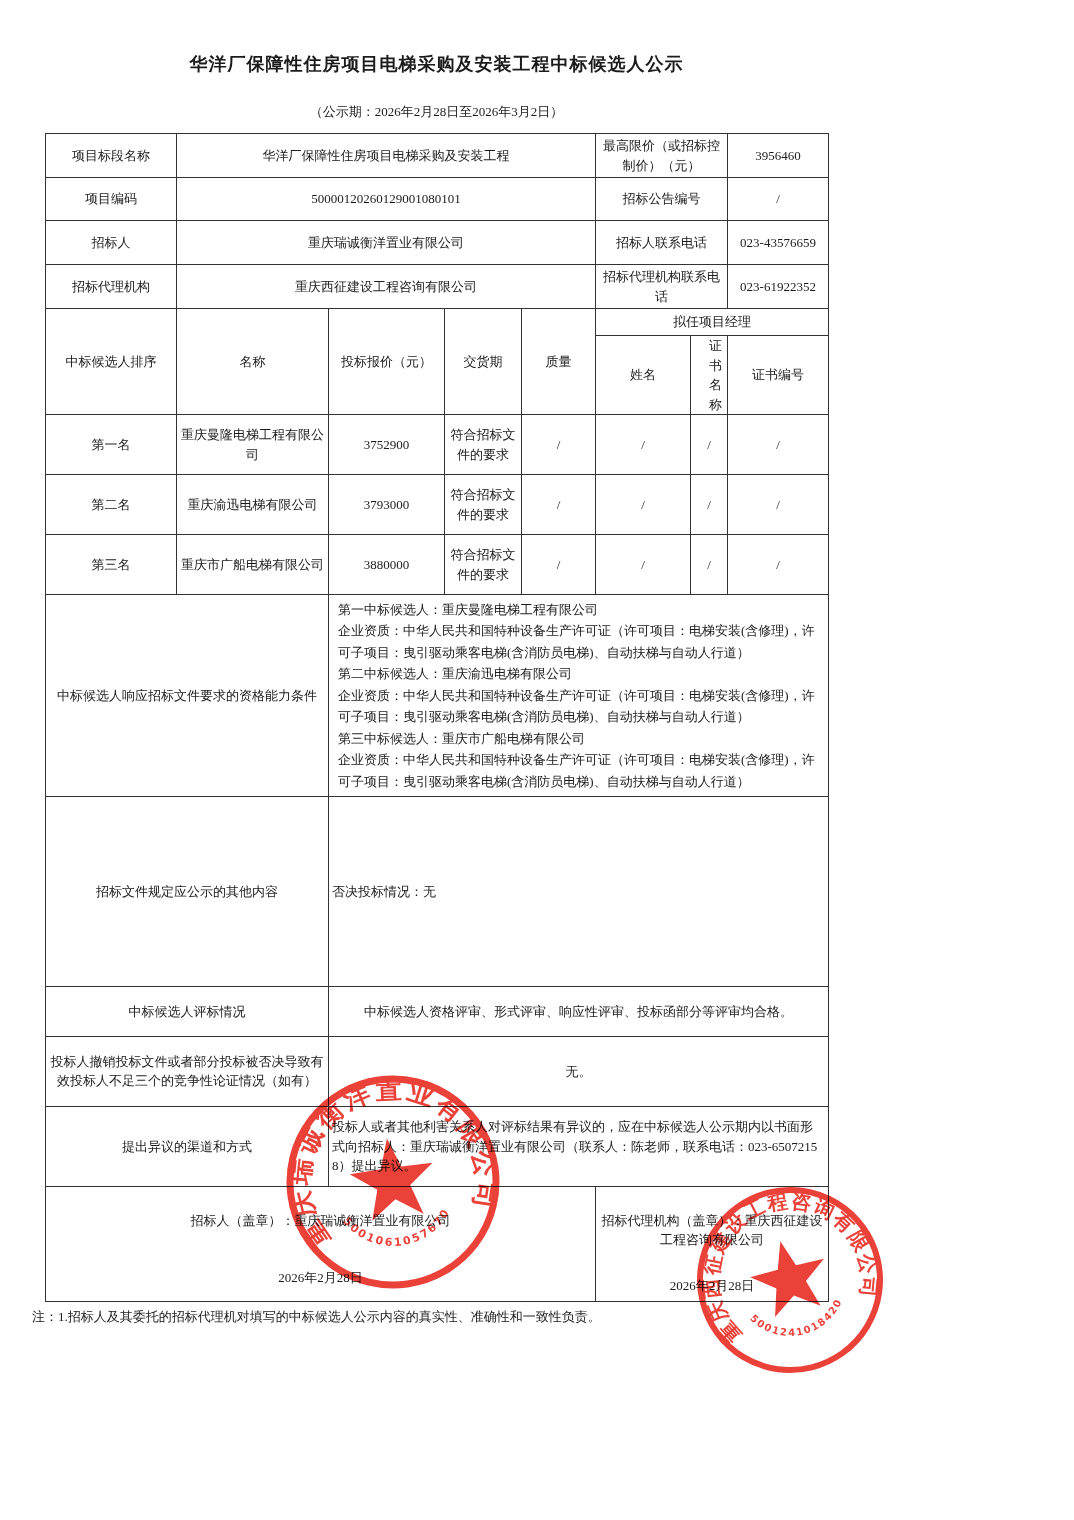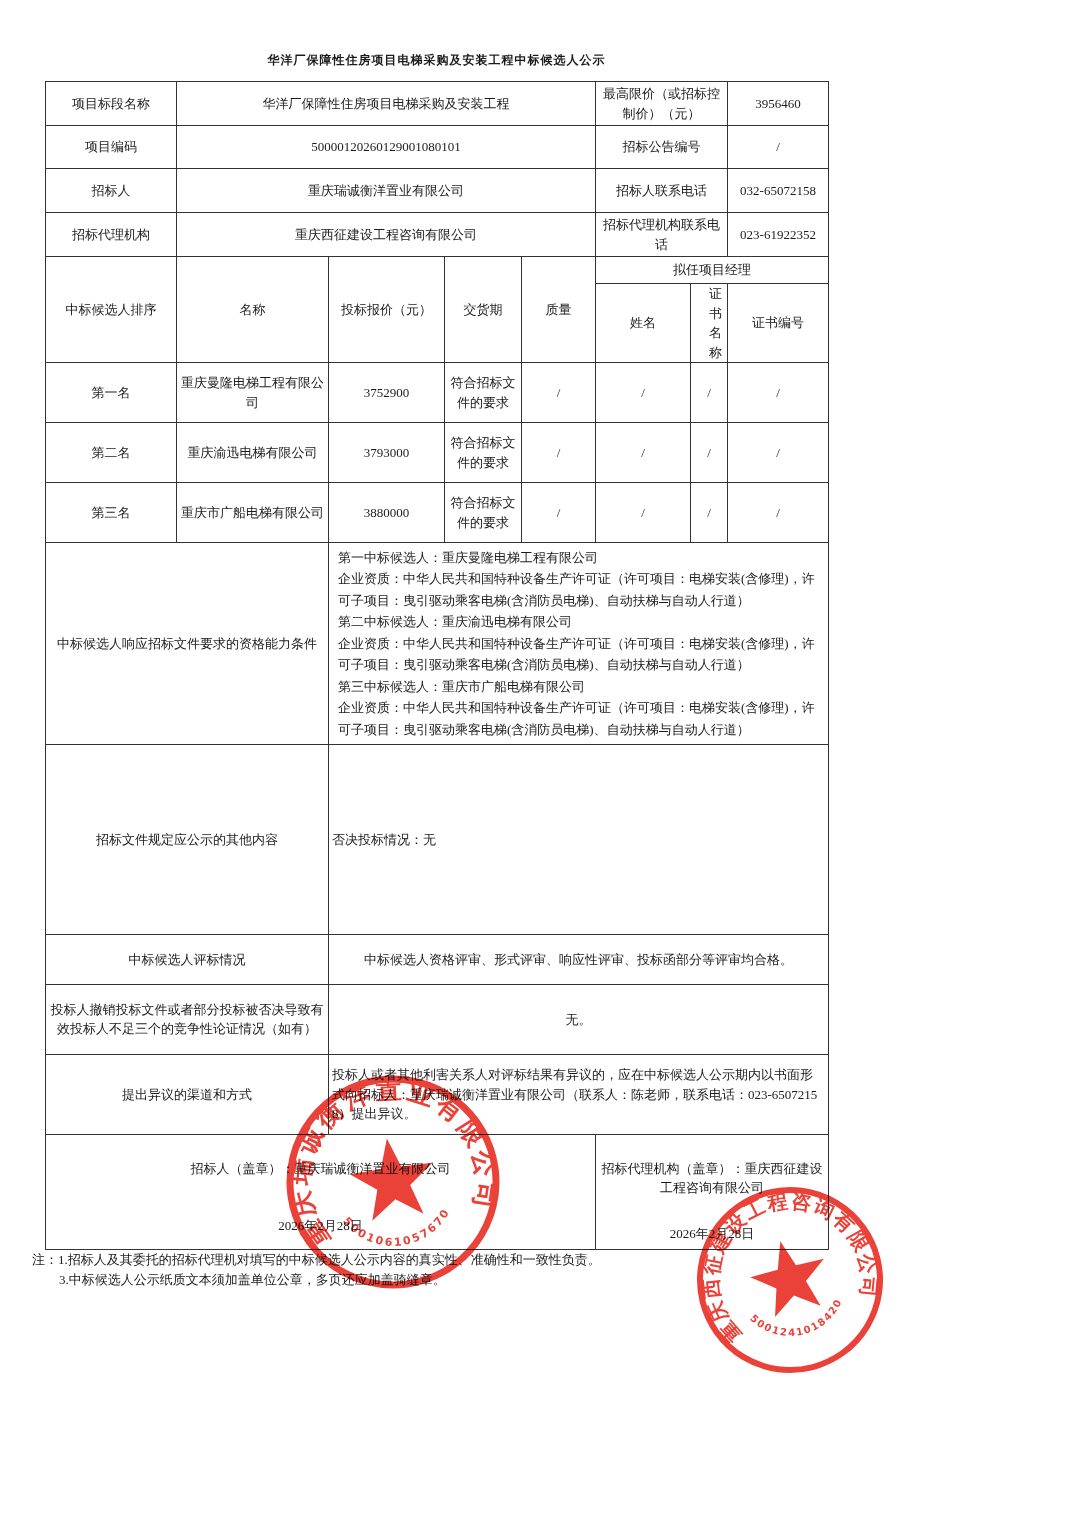--- a/index.html
+++ b/index.html
@@ -2,46 +2,47 @@
 <html><head>
 <meta charset="utf-8">
 <style>
   html,body { margin:0; padding:0; }
   body {
     width:1074px; height:1520px; background:#ffffff; position:relative;
     font-family:"Liberation Serif","DejaVu Serif",serif; color:#1b1b1b;
     overflow:hidden;
   }
   .doc { position:absolute; left:45px; top:0; width:783px; }
-  .title { margin-top:52px; text-align:center; font-size:12px; letter-spacing:1px; font-weight:600; }
+  .title { margin-top:52px; text-align:center; font-size:18px; letter-spacing:1px; font-weight:600; }
   .subtitle { margin-top:27px; text-align:center; font-size:13px; }
   table.main { border-collapse:collapse; table-layout:fixed; width:783px; margin-top:12px; }
   td {
     border:1px solid #333; text-align:center; vertical-align:middle;
     font-size:13px; line-height:1.5; padding:2px 4px; word-break:break-all;
     overflow:hidden;
   }
   .tleft { text-align:left; padding:4px 3px; }
   .qual { text-align:left; vertical-align:middle; padding:4px 9px; line-height:1.65; }
   .vertc { padding:0 18px; }
   .sig-cell { vertical-align:top; padding-top:24px; }
   .sig-date-b { margin-top:38px; }
   .sig-date-a { margin-top:26px; }
-  .notes { margin-left:-13px; width:740px; font-size:13px; line-height:1.55; text-align:left; }
+  .notes { margin-top:5px; margin-left:-13px; width:740px; font-size:13px; line-height:1.55; text-align:left; }
   .note-indent { padding-left:27px; }
   .stamp { position:absolute; mix-blend-mode:multiply; opacity:0.88; pointer-events:none; }
   .stamp svg { display:block; }
   .stamp1 { left:281px; top:1070px; transform:rotate(-8deg); }
   .stamp2 { left:692px; top:1182px; transform:rotate(-14deg); }
 </style>
 </head>
 <body>
 
 <div class="doc">
   <div class="title">华洋厂保障性住房项目电梯采购及安装工程中标候选人公示</div>
+  <div class="subtitle">（公示期：2026年2月28日至2026年3月2日）</div>
 
   <table class="main">
     <colgroup>
       <col style="width:131px">
         <col style="width:152px">
         <col style="width:116px">
         <col style="width:77px">
       <col style="width:74px">
         <col style="width:95px">
         <col style="width:37px">
@@ -58,21 +59,21 @@
     <tr style="height:43px">
       <td>项目编码</td>
       <td colspan="4">50000120260129001080101</td>
       <td colspan="2">招标公告编号</td>
       <td>/</td>
     </tr>
     <tr style="height:44px">
       <td>招标人</td>
       <td colspan="4">重庆瑞诚衡洋置业有限公司</td>
       <td colspan="2">招标人联系电话</td>
-      <td>032-65072158</td>
+      <td>023-43576659</td>
     </tr>
     <tr style="height:43px">
       <td>招标代理机构</td>
       <td colspan="4">重庆西征建设工程咨询有限公司</td>
       <td colspan="2">招标代理机构联系电话</td>
       <td>023-61922352</td>
     </tr>
 
     <tr style="height:27px">
       <td rowspan="2">中标候选人排序</td>
@@ -159,21 +160,20 @@
       <td colspan="3" class="sig-cell">
         <div>招标代理机构（盖章）：重庆西征建设工程咨询有限公司</div>
         <div class="sig-date-a">2026年2月28日</div>
       </td>
     </tr>
   </tbody>
     </table>
 
   <div class="notes">
     <div><span>注：</span><span>1.招标人及其委托的招标代理机对填写的中标候选人公示内容的真实性、准确性和一致性负责。</span></div>
-    <div class="note-indent">3.中标候选人公示纸质文本须加盖单位公章，多页还应加盖骑缝章。</div>
   </div>
 </div>
 
 <div class="stamp stamp1">
   <svg viewBox="0 0 224 224" width="224" height="224" xmlns="http://www.w3.org/2000/svg">
     <circle cx="112" cy="112" r="103" fill="none" stroke="#e8261c" stroke-width="7"></circle>
     <path id="s1top" d="M 43.2 160.2 A 84 84 0 1 1 180.8 160.2" fill="none"></path>
     <path id="s1bot" d="M 56.6 144 A 64 64 0 0 0 167.4 144" fill="none"></path>
     <text font-size="26" font-weight="bold" fill="#e8261c" font-family="'Liberation Serif','DejaVu Serif',serif">
       <textPath href="#s1top" textLength="352" lengthAdjust="spacing">重庆瑞诚衡洋置业有限公司</textPath>

